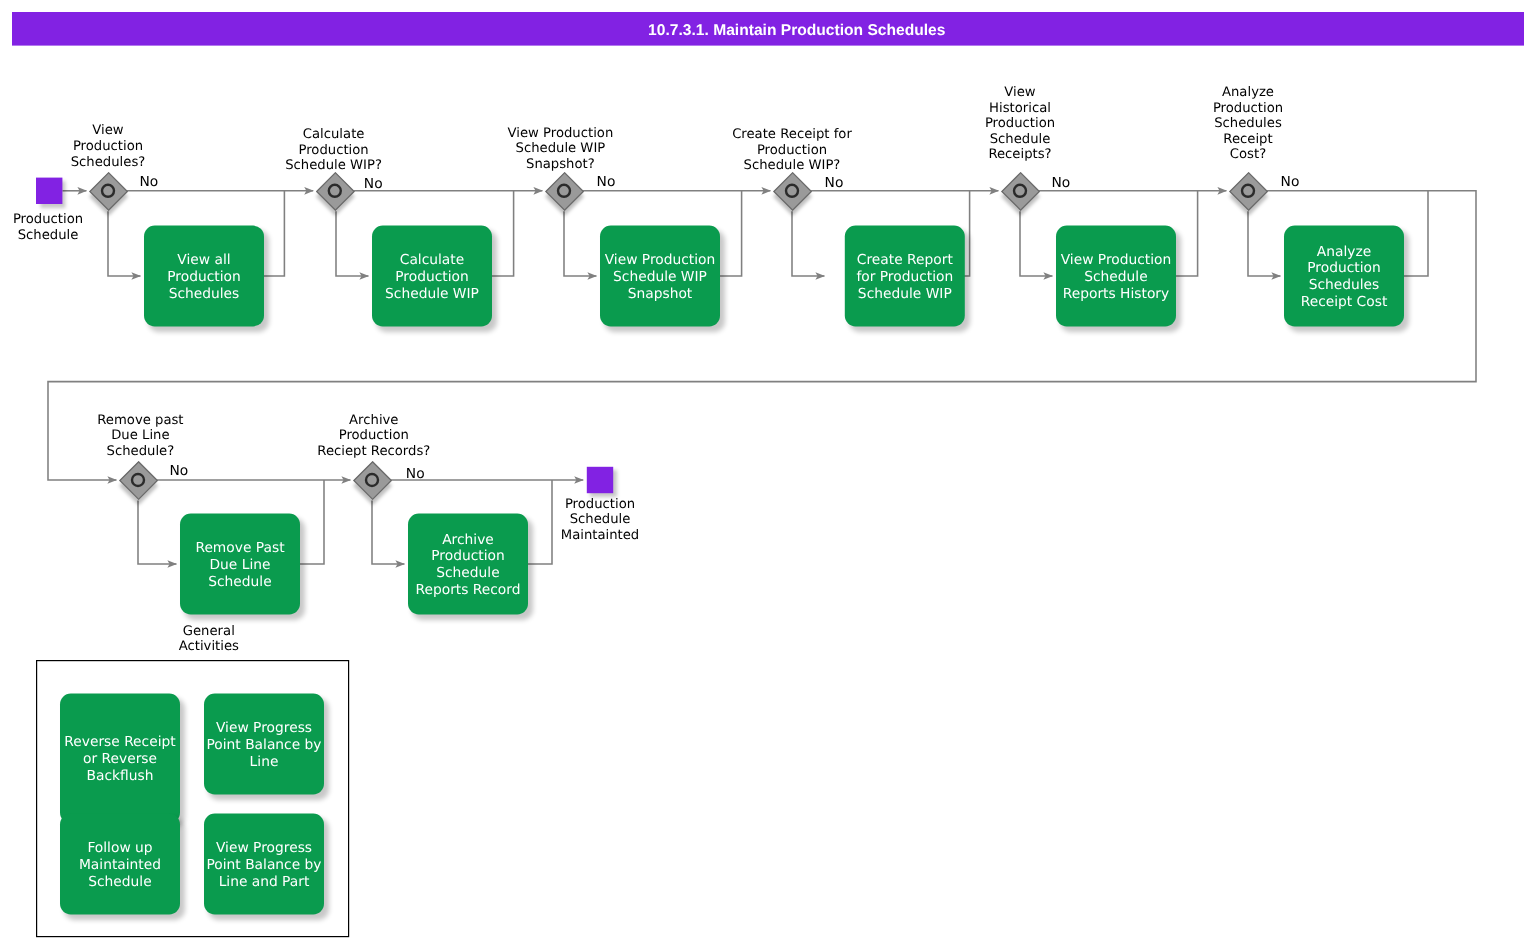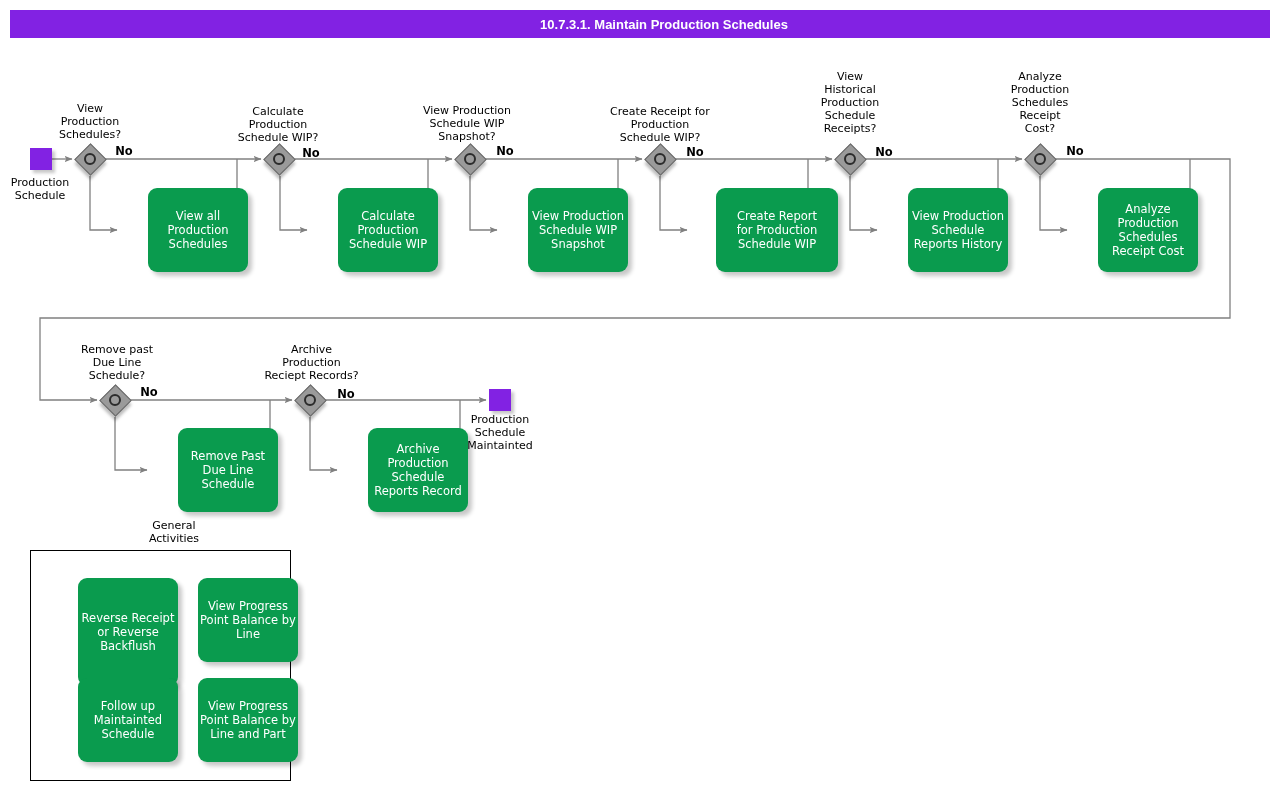--- a/index.html
+++ b/index.html
@@ -44,21 +44,20 @@
   .task {
     position: absolute;
     background: #0a9b4e;
     border-radius: 9px;
     box-shadow: 4px 4px 4px rgba(0,0,0,0.22);
     display: flex;
     align-items: center;
     justify-content: center;
     box-sizing: border-box;
     padding: 2px;
-    margin-left: 28px;
   }
   .task .task-label {
     color: #ffffff;
     font-family: "DejaVu Sans", sans-serif;
     font-size: 11.5px;
     line-height: 14px;
     text-align: center;
     white-space: pre-line;
   }
 
@@ -101,21 +100,20 @@
     position: absolute;
     font-family: "DejaVu Sans", sans-serif;
     font-size: 11px;
     line-height: 13px;
     color: #000000;
     text-align: center;
     white-space: pre-line;
   }
   .lbl.no-label {
     font-size: 11.5px;
-    font-weight: bold;
   }
 
   
   .group-box {
     position: absolute;
     border: 1.5px solid #000000;
     background: transparent;
     box-sizing: border-box;
   }
 </style>
@@ -265,21 +263,21 @@
 <div class="task" style="left:310px; top:188px; width:100px; height:84px;">
   <span class="task-label">Calculate
 Production
 Schedule WIP</span>
 </div>
 <div class="task" style="left:500px; top:188px; width:100px; height:84px;">
   <span class="task-label">View Production
 Schedule WIP
 Snapshot</span>
 </div>
-<div class="task" style="left:688px; top:188px; width:122px; height:84px;">
+<div class="task" style="left:704px; top:188px; width:100px; height:84px;">
   <span class="task-label">Create Report
 for Production
 Schedule WIP</span>
 </div>
 <div class="task" style="left:880px; top:188px; width:100px; height:84px;">
   <span class="task-label">View Production
 Schedule
 Reports History</span>
 </div>
 <div class="task" style="left:1070px; top:188px; width:100px; height:84px;">

